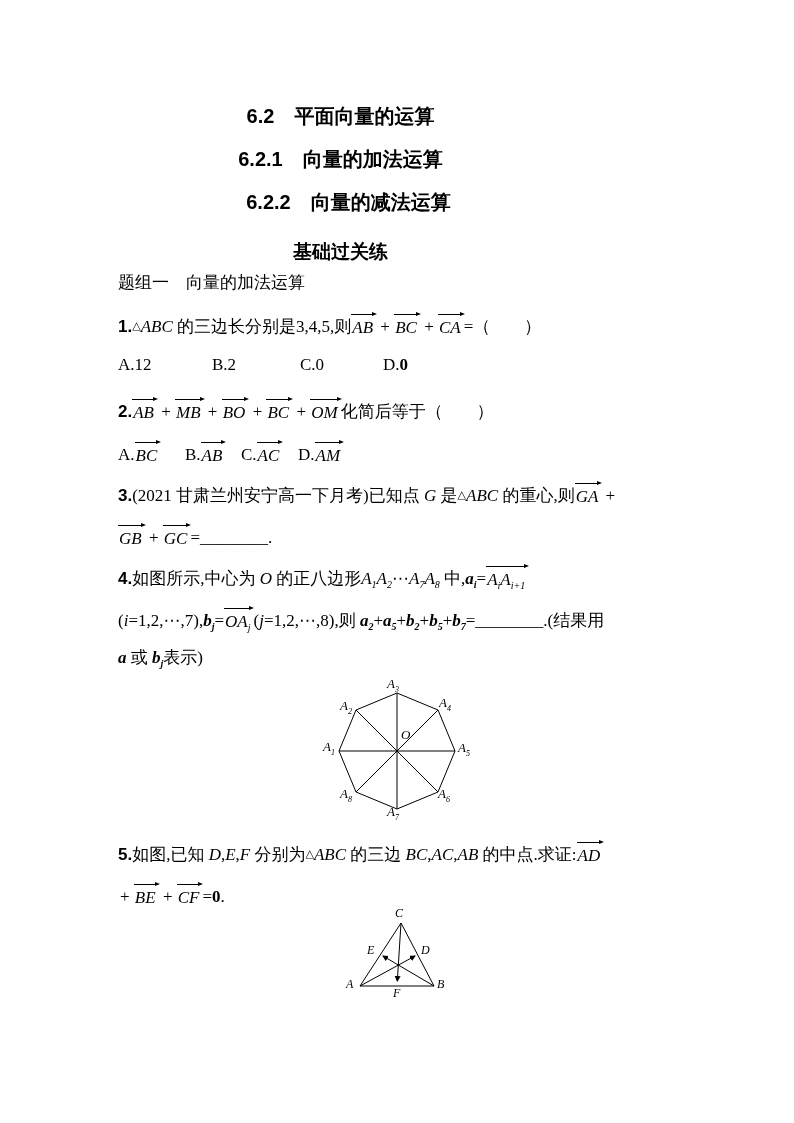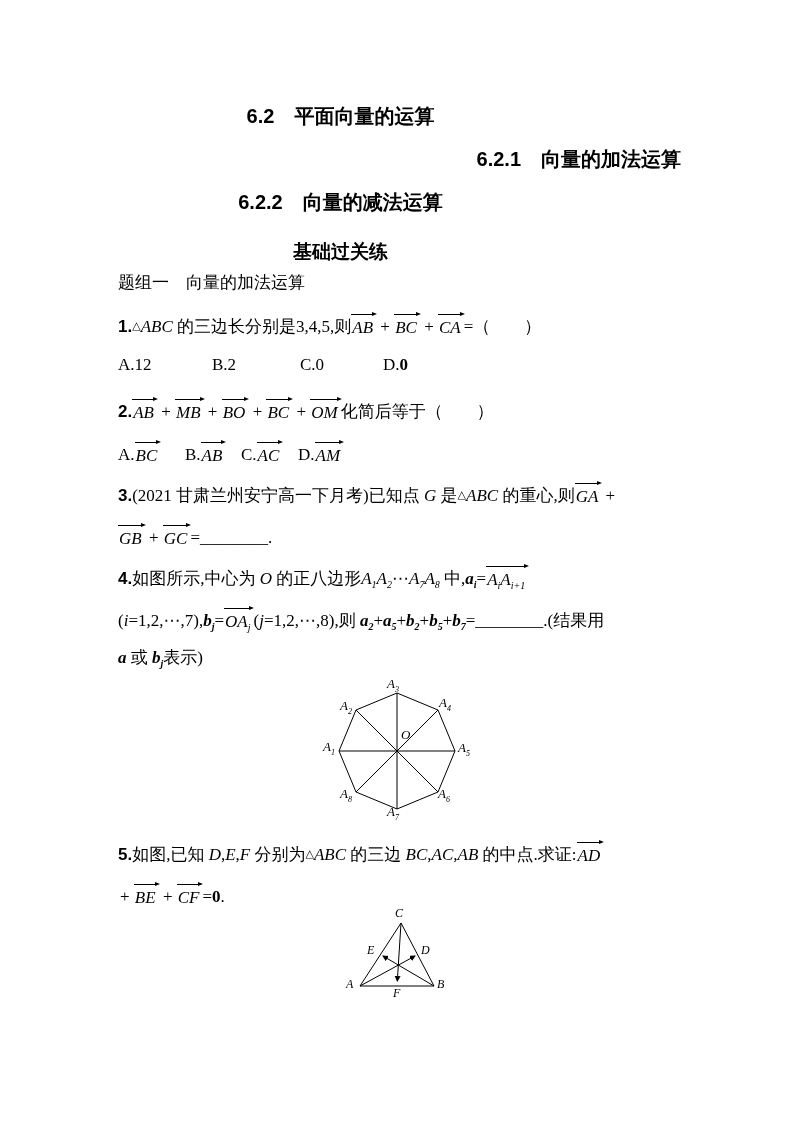--- a/index.html
+++ b/index.html
@@ -5,22 +5,22 @@
   html,body { margin:0; padding:0; }
   body {
     width:794px; height:1123px; position:relative; overflow:hidden;
     background:#ffffff; color:#000;
     font-family:"Liberation Serif","DejaVu Serif",serif;
     font-size:17px;
   }
   .h { position:absolute; left:0; width:681px; text-align:center; font-weight:bold;
        font-family:"Liberation Sans","DejaVu Sans",sans-serif; white-space:nowrap; }
   .h1 { top:103px; font-size:20px; }
-  .h2 { top:146px; font-size:20px;text-align:right; }
-  .h3 { top:189px; font-size:20px; }
+  .h2 { top:146px; font-size:20px; }
+  .h3 { top:189px; font-size:20px;padding-left:8px; }
   .h4 { top:239px; font-size:19px; }
   .group-heading { position:absolute; left:118px; top:271px; font-weight:normal; font-size:17px;
        font-family:"Liberation Sans","DejaVu Sans",sans-serif; white-space:nowrap; }
   .line { position:absolute; left:118px; white-space:nowrap; line-height:24px; }
   
   .r-p  { }
   .r-b  { font-weight:bold; font-family:"Liberation Sans","DejaVu Sans",sans-serif; }
   .r-i  { font-style:italic;text-align:right; }
   .r-bi { font-style:italic; font-weight:bold; }
   .r-bz { font-weight:bold; }

